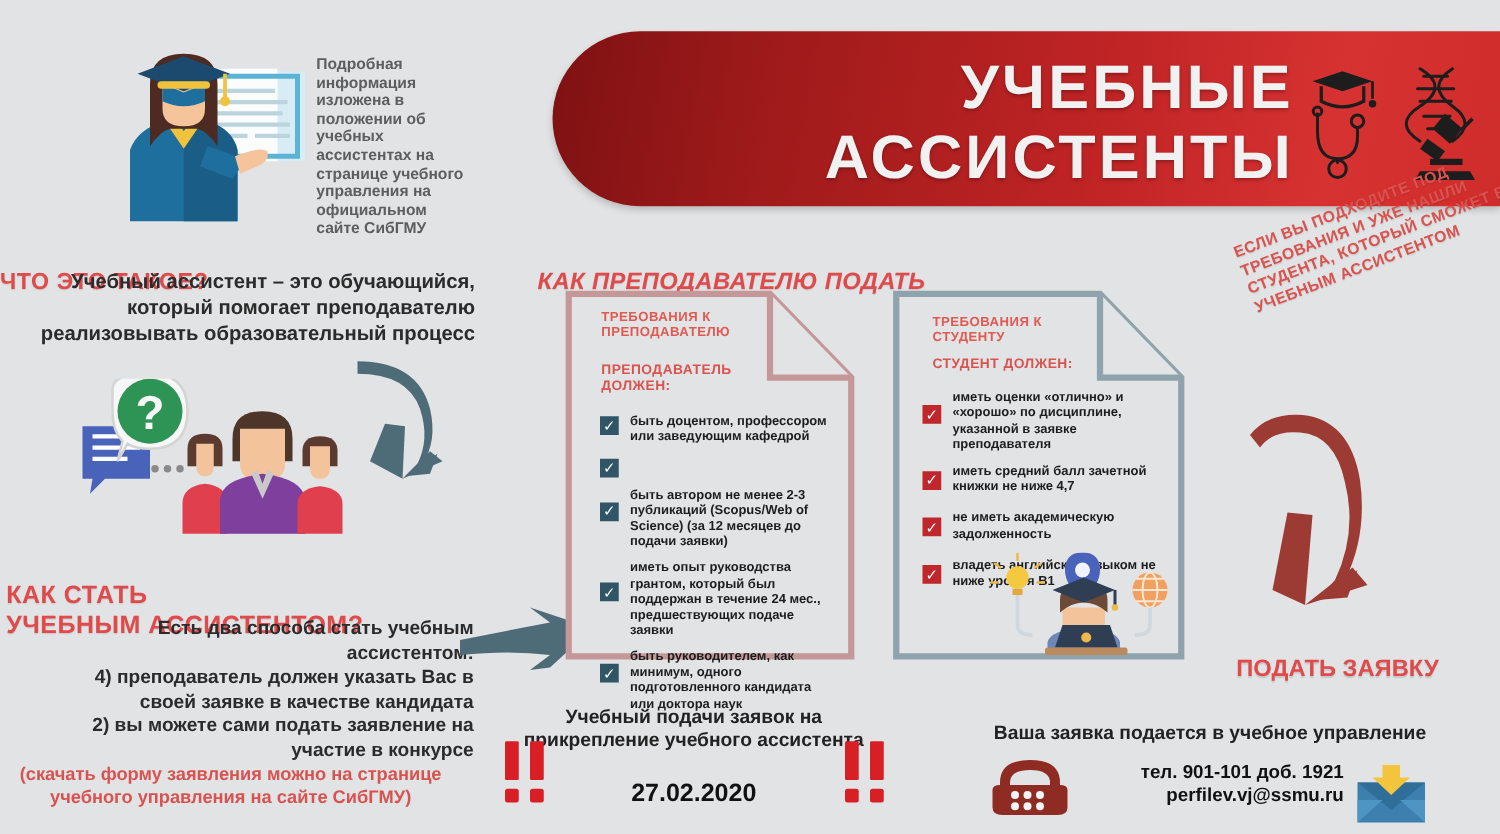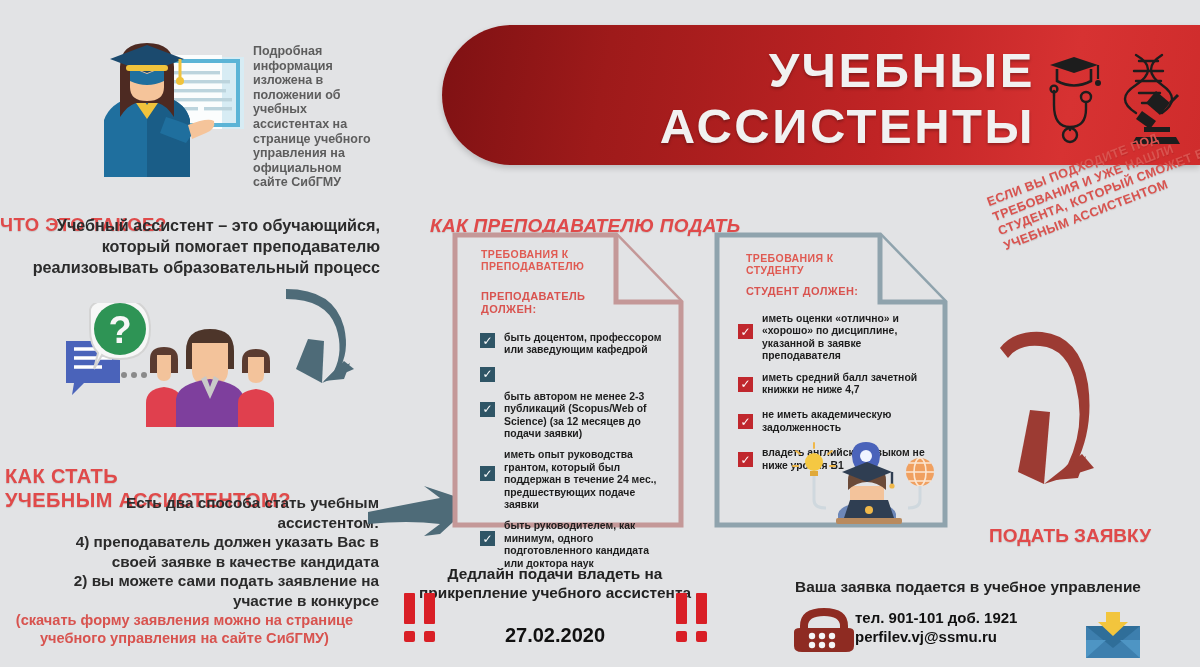--- a/index.html
+++ b/index.html
@@ -96,21 +96,21 @@
     left:405px;top:624px;width:300px;text-align:center;
     color:#111;font-weight:bold;font-size:20px;
   }
 
   
   #contact-head{
     left:748px;top:578px;width:440px;text-align:center;
     color:#222;font-weight:bold;font-size:15.4px;
   }
   #contact-lines{
-    left:855px;top:608px;width:220px;text-align:left;
+    left:855px;top:608px;width:220px;text-align:right;
     color:#111;font-weight:bold;font-size:15px;line-height:19px;
   }
 
   .excl{position:absolute;display:flex;gap:9px;}
   .ex-mark{width:11px;}
   .ex-bar{width:11px;height:31px;background:#d91f26;border-radius:1px;}
   .ex-dot{width:11px;height:11px;background:#d91f26;border-radius:2px;margin-top:7px;}
 </style>
 </head>
 <body>
@@ -372,21 +372,21 @@
       <path d="M2 26 Q16 8 44 10 Q82 14 90 62 Q96 106 78 142 L88 134 L80 156 L56 158 L70 142 Q88 104 78 64 Q70 26 42 24 Q20 22 10 36 Z" fill="#9c3b33"></path>
       <path d="M32 88 L52 90 L46 162 L20 150 Z" fill="#9c3b33"></path>
       <path d="M46 162 L96 146 L84 132 Z" fill="#9c3b33"></path>
     </svg>
   </div>
 
   <div class="abs" id="need-apply">
     <div>ПОДАТЬ ЗАЯВКУ</div>
   </div>
 
-  <div class="abs" id="deadline-text">Дедлайн подачи владеть на прикрепление учебного ассистента</div>
+  <div class="abs" id="deadline-text">Учебный подачи заявок на прикрепление учебного ассистента</div>
   <div class="abs" id="deadline-date">27.02.2020</div>
 
   <div class="excl" style="left:404px;top:593px;">
     <div class="ex-mark">
         <div class="ex-bar"></div>
         <div class="ex-dot"></div>
       </div>
     <div class="ex-mark">
         <div class="ex-bar"></div>
         <div class="ex-dot"></div>

